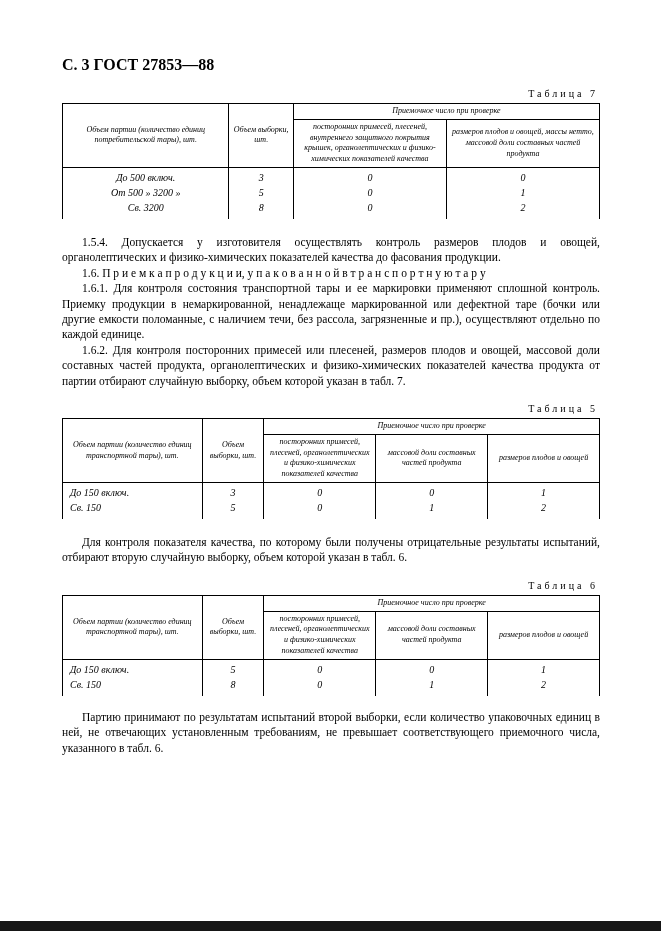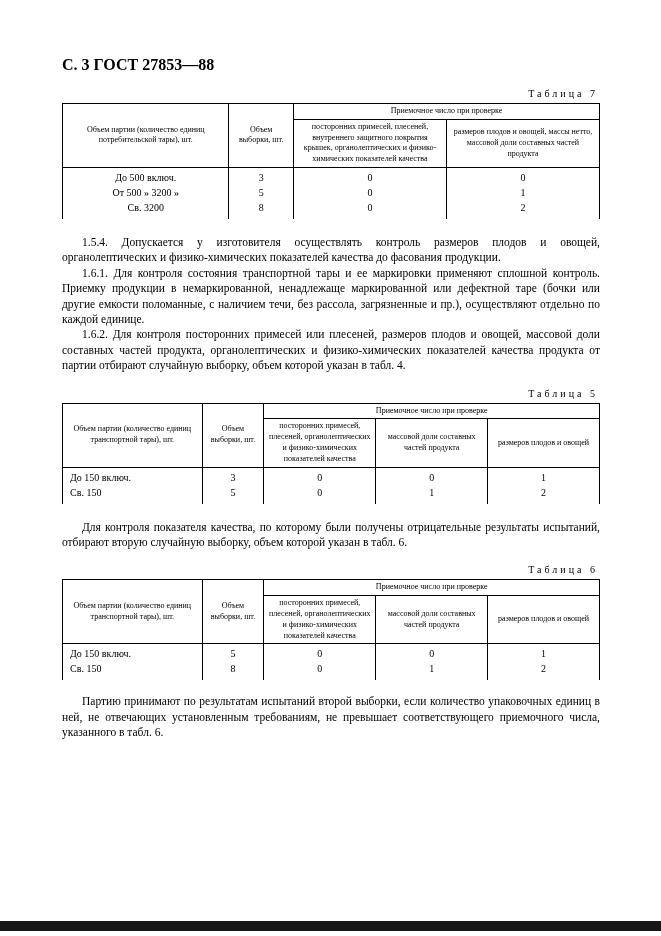--- a/index.html
+++ b/index.html
@@ -27,20 +27,21 @@
     margin: 14px 2px 4px 0;
   }
   table.gost {
     width: 100%;
     border-collapse: collapse;
     table-layout: fixed;
   }
   table.gost th, table.gost td {
     border: 1px solid #000;
     padding: 2px 4px;
+    font-style: italic;
   }
   table.gost thead th {
     font-weight: normal;
     font-size: 8px;
     line-height: 1.35;
     text-align: center;
     vertical-align: middle;
   }
   table.gost tbody td {
     font-size: 10px;
@@ -119,22 +120,23 @@
         <td>Св. 3200</td>
         <td>8</td>
         <td>0</td>
         <td>2</td>
       </tr>
     </tbody>
   </table>
 
   <div class="para-block">
     <p class="para">1.5.4. Допускается у изготовителя осуществлять контроль размеров плодов и овощей, органолептических и физико-химических показателей качества до фасования продукции.</p>
+    <p class="para">1.6. П р и е м к а  п р о д у к ц и и,  у п а к о в а н н о й  в  т р а н с п о р т н у ю  т а р у</p>
     <p class="para">1.6.1. Для контроля состояния транспортной тары и ее маркировки применяют сплошной контроль. Приемку продукции в немаркированной, ненадлежаще маркированной или дефектной таре (бочки или другие емкости поломанные, с наличием течи, без рассола, загрязненные и пр.), осуществляют отдельно по каждой единице.</p>
-    <p class="para">1.6.2. Для контроля посторонних примесей или плесеней, размеров плодов и овощей, массовой доли составных частей продукта, органолептических и физико-химических показателей качества продукта от партии отбирают случайную выборку, объем которой указан в табл. 4.</p>
+    <p class="para">1.6.2. Для контроля посторонних примесей или плесеней, размеров плодов и овощей, массовой доли составных частей продукта, органолептических и физико-химических показателей качества продукта от партии отбирают случайную выборку, объем которой указан в табл. 7.</p>
   </div>
 
   <div class="tbl-caption">Таблица 5</div>
 
   <table class="gost t5">
     <thead>
       <tr>
         <th class="c1" rowspan="2">Объем партии (количество единиц транспортной тары), шт.</th>
         <th class="c2" rowspan="2">Объем выборки, шт.</th>
         <th colspan="3">Приемочное число при проверке</th>

